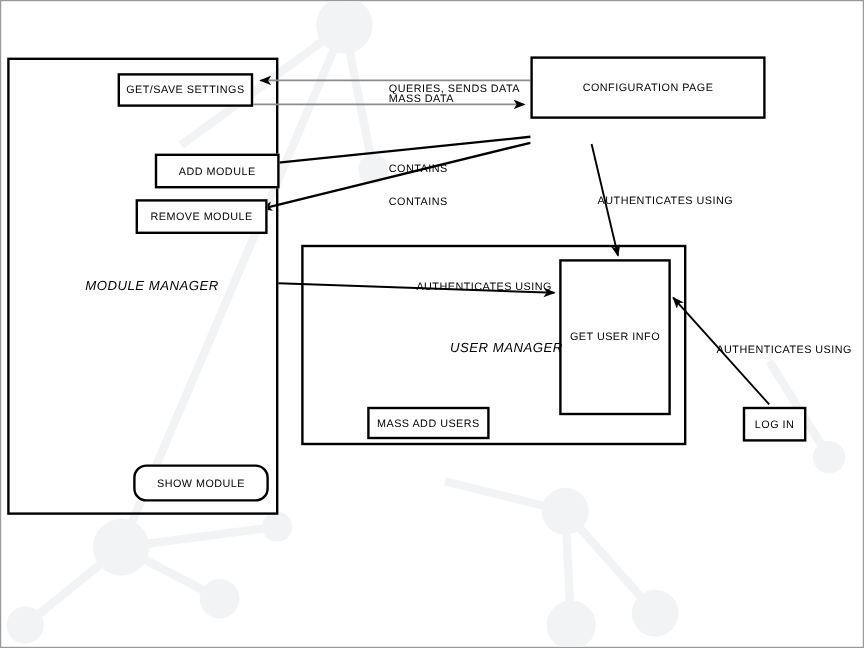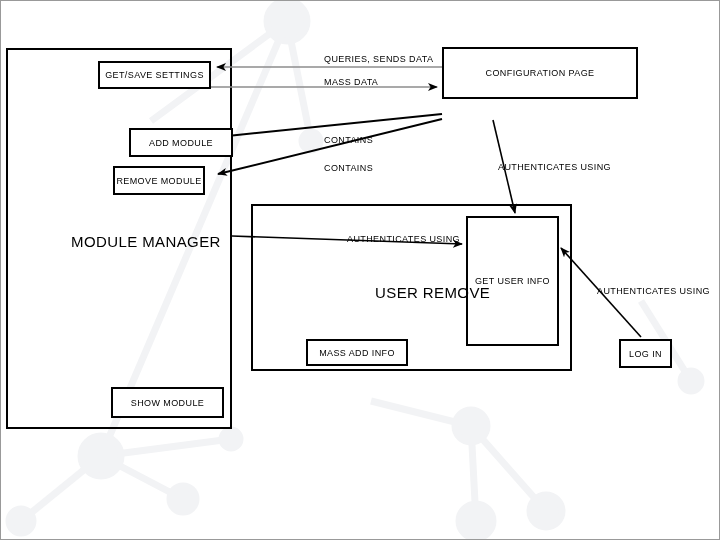--- a/index.html
+++ b/index.html
@@ -53,25 +53,26 @@
     color: #000000;
     white-space: nowrap;
   }
   .leaf > .node-label {
     top: 50%;
     transform: translateY(-50%);
     line-height: 1;
   }
   .free-label {
     position: absolute;
-    font-size: 15px;
+    font-size: 11px;
     letter-spacing: 0.4px;
     color: #000000;
     white-space: nowrap;
     z-index: 4;
+    font-style: italic;
   }
   .edge-label {
     position: absolute;
     font-size: 9px;
     letter-spacing: 0.4px;
     color: #000000;
     white-space: nowrap;
     background: transparent;
     z-index: 4;
   }
@@ -128,56 +129,56 @@
 
     <line x1="231" y1="235" x2="461" y2="243" stroke="#000000" stroke-width="1.6" marker-end="url(#ah-black)"></line>
 
     <line x1="640" y1="336" x2="560" y2="247" stroke="#000000" stroke-width="1.6" marker-end="url(#ah-black)"></line>
   </svg>
 
   <div class="node container" style="left:5px; top:47px; width:226px; height:381px;"></div>
   <div class="free-label" style="left:70px; top:232px;">MODULE MANAGER</div>
 
   <div class="node container" style="left:250px; top:203px; width:321px; height:167px;"></div>
-  <div class="free-label" style="left:374px; top:283px;">USER REMOVE</div>
+  <div class="free-label" style="left:374px; top:283px;">USER MANAGER</div>
 
   <div class="node leaf" style="left:97px; top:60px; width:113px; height:28px;">
     <span class="node-label">GET/SAVE SETTINGS</span>
   </div>
 
   <div class="node leaf" style="left:128px; top:127px; width:104px; height:29px;">
     <span class="node-label">ADD MODULE</span>
   </div>
 
-  <div class="node leaf" style="left:112px; top:165px; width:92px; height:29px;">
+  <div class="node leaf" style="left:112px; top:165px; width:110px; height:29px;">
     <span class="node-label">REMOVE MODULE</span>
   </div>
 
-  <div class="node leaf" style="left:110px; top:386px; width:113px; height:31px;">
+  <div class="node leaf" style="left:110px; top:386px; width:113px; height:31px;border-radius:11px;">
     <span class="node-label">SHOW MODULE</span>
   </div>
 
   <div class="node leaf" style="left:441px; top:46px; width:196px; height:52px;">
     <span class="node-label">CONFIGURATION PAGE</span>
   </div>
 
   <div class="node leaf" style="left:465px; top:215px; width:93px; height:130px;text-decoration:underline;">
     <span class="node-label">GET USER INFO</span>
   </div>
 
 
   <div class="node leaf" style="left:305px; top:338px; width:102px; height:27px;">
-    <span class="node-label">MASS ADD INFO</span>
+    <span class="node-label">MASS ADD USERS</span>
   </div>
 
   <div class="node leaf" style="left:618px; top:338px; width:53px; height:29px;padding-left:33px;">
     <span class="node-label">LOG IN</span>
   </div>
 
-  <div class="edge-label" style="left:323px; top:53px;text-align:right;">QUERIES, SENDS DATA</div>
+  <div class="edge-label" style="left:323px; top:68px;text-align:right;">QUERIES, SENDS DATA</div>
 
   <div class="edge-label" style="left:323px; top:76px;">MASS DATA</div>
 
   <div class="edge-label" style="left:323px; top:134px;">CONTAINS</div>
 
   <div class="edge-label" style="left:323px; top:162px;">CONTAINS</div>
 
   <div class="edge-label" style="left:497px; top:161px;">AUTHENTICATES USING</div>
 
   <div class="edge-label" style="left:346px; top:233px;">AUTHENTICATES USING</div>

